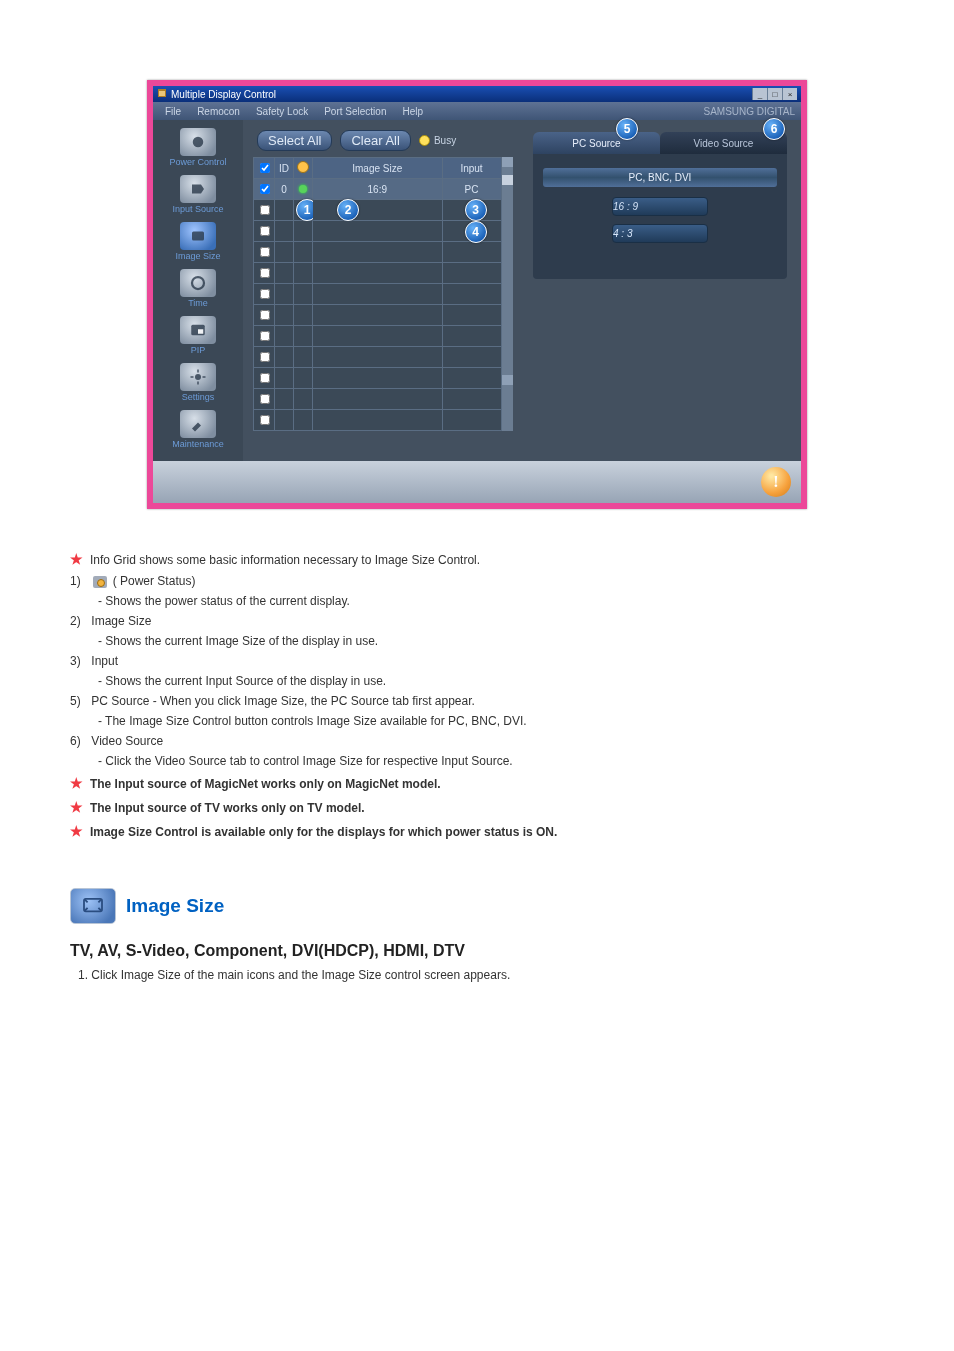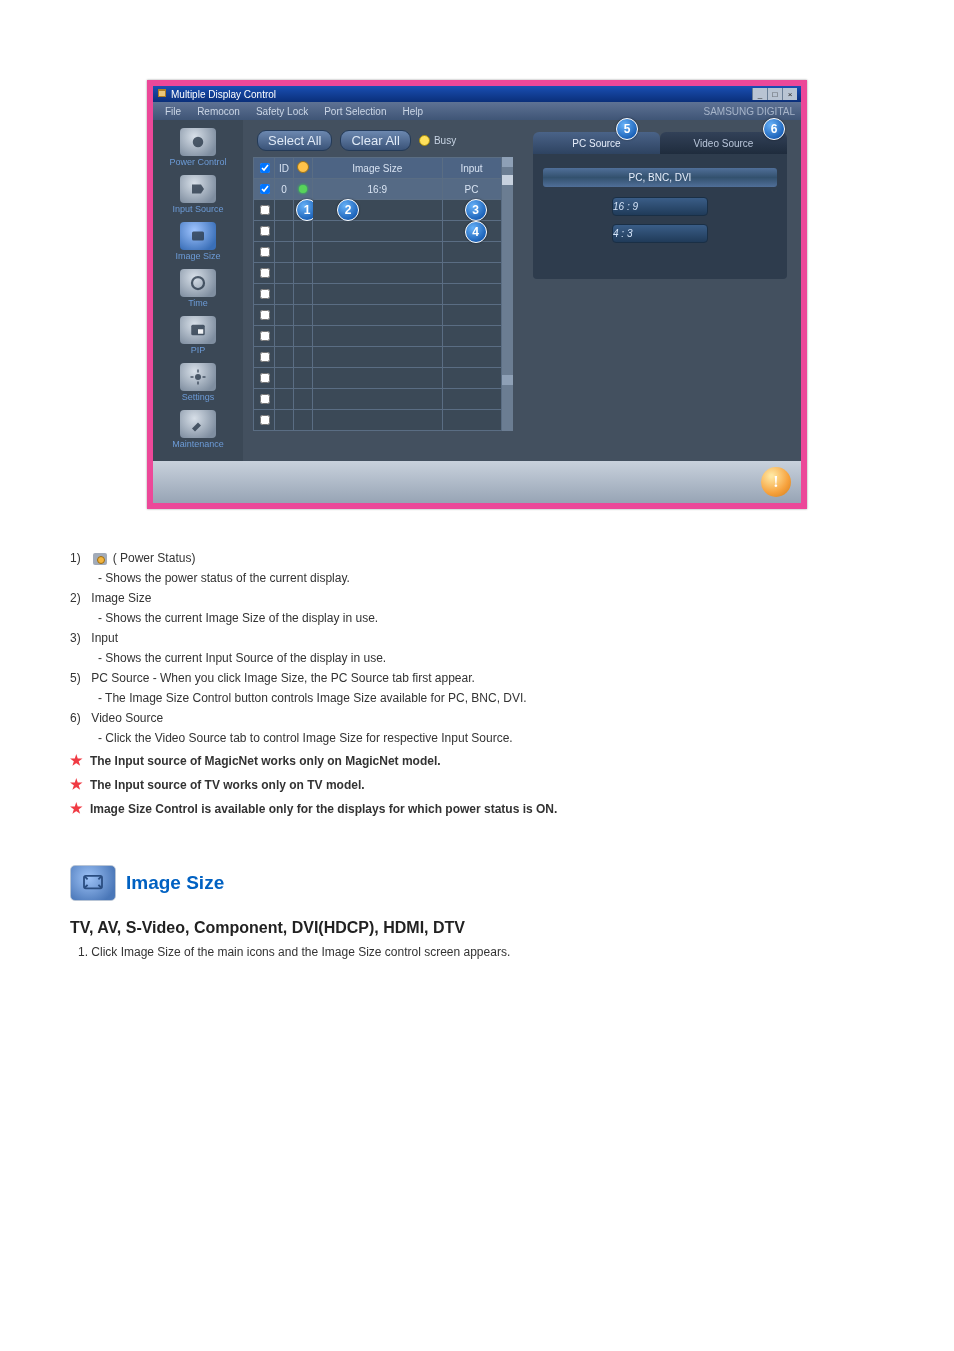--- a/index.html
+++ b/index.html
@@ -480,20 +480,24 @@
       </div>
     </div>
 
     <div class="statusbar">
       <div class="help-orb">
         <span>!</span>
       </div>
     </div>
   </div>
 
+  <p class="doc-line">
+    <span class="star">★</span>
+    <span>Info Grid shows some basic information necessary to Image Size Control.</span>
+  </p>
 
   <p class="doc-line">
     <span class="num">1)</span>
     <span class="pwr-icon-inline"></span>
     <span>( Power Status)</span>
   </p>
   <p class="doc-line sub">- Shows the power status of the current display.</p>
 
   <p class="doc-line">
     <span class="num">2)</span>

